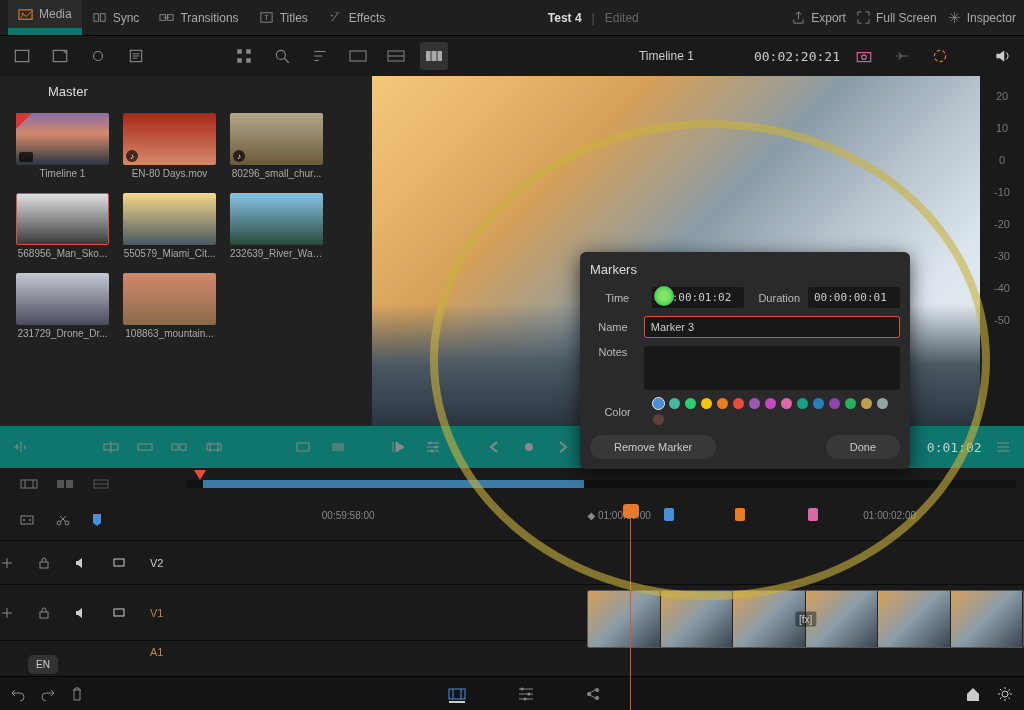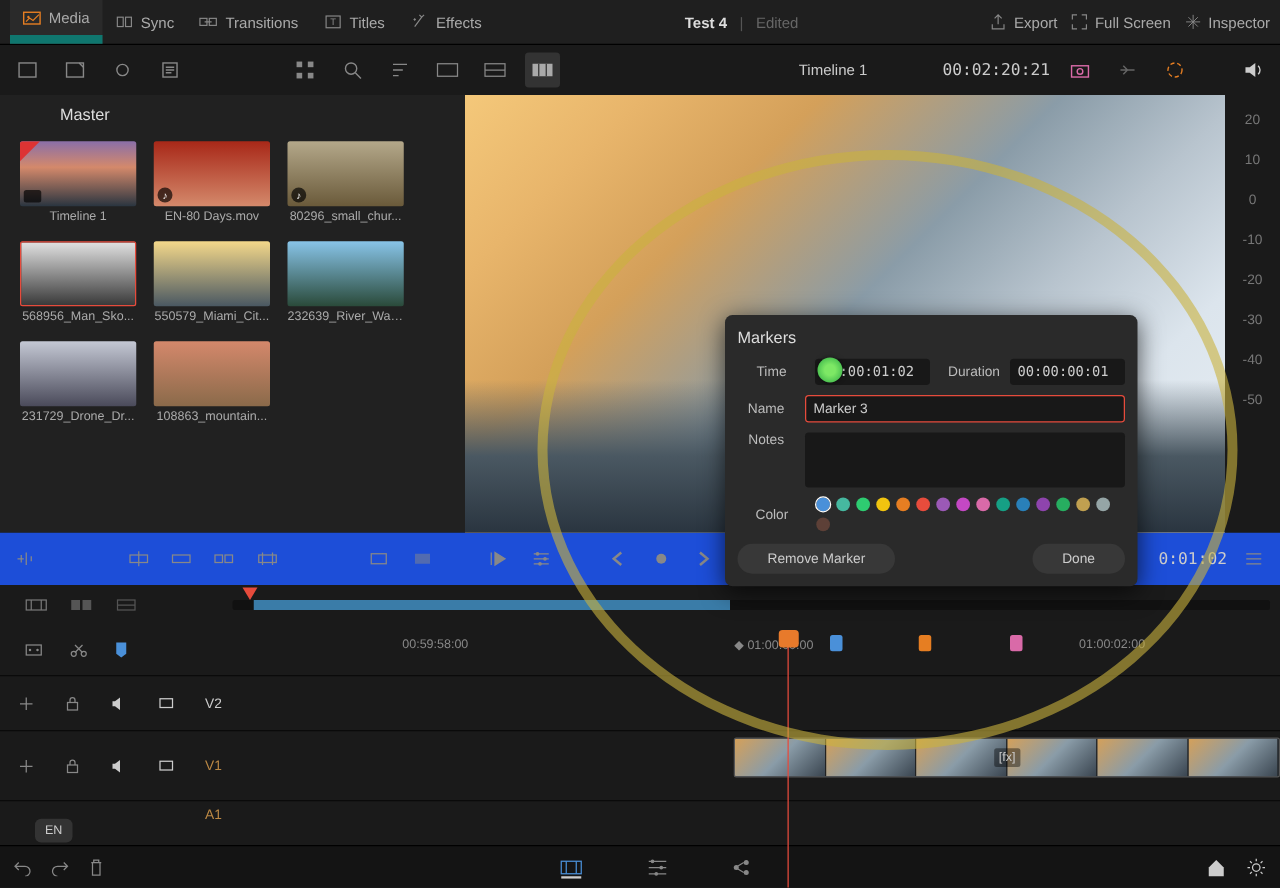--- a/index.html
+++ b/index.html
@@ -43,21 +43,21 @@
 .mp-row label { width:56px; text-align:center; color:#bbb;}
 .mp-row input[type=text], .mp-row textarea { background:#181818; border:none; color:#ccc; padding:4px 6px; border-radius:3px; font-size:11px; width:100%;}
 .mp-row input.name-input { border:1px solid #e64b3c;}
 .mp-row textarea { height:44px; resize:none;}
 .time-field { width: 92px !important; font-family:monospace; }
 .colors { display:flex; gap:5px; flex-wrap:wrap;}
 .color-dot { width:11px; height:11px; border-radius:50%;}
 .mp-buttons { display:flex; justify-content:space-between; margin-top:10px;}
 .mp-buttons button { background:#383838; border:none; color:#ccc; padding:6px 24px; border-radius:14px; font-size:11px;}
 
-.midstrip { display:flex; align-items:center; height:42px; background:#1d4ed8; padding:0 8px; gap:8px;}
+.midstrip { display:flex; align-items:center; height:42px; background:#0f766e; padding:0 8px; gap:8px;}
 .midstrip .spacer{flex:1;}
 .midstrip .icon-btn { width:28px; height:28px; display:flex; align-items:center; justify-content:center; color:#888;}
 .midstrip .tc-right { color:#ccc; font-family:monospace; font-size:13px;}
 
 .scrubber { height:32px; background:#1a1a1a; display:flex; align-items:center; position:relative;}
 .scrubber .tools { width: 178px; display:flex; gap:14px; padding-left:18px;}
 .scrubber .bar { flex:1; height:8px; background:#111; border-radius:2px; position:relative; margin:0 8px;}
 .scrubber .fill1 { position:absolute; left:2%; width:18%; height:100%; background:#3a7ca8;}
 .scrubber .fill2 { position:absolute; left:20%; width:28%; height:100%; background:#3a7ca8;}
 .scrubber .playhead { position:absolute; left:1%; top:-10px; width:0; height:0; border-left:6px solid transparent; border-right:6px solid transparent; border-top:10px solid #e64b3c;}
@@ -65,24 +65,24 @@
 .tl-header { height: 40px; background:#1a1a1a; display:flex; align-items:center;}
 .tl-header .tools { width:178px; display:flex; gap:18px; padding-left:18px;}
 .tl-header .ruler { flex:1; position:relative; height:100%; font-size:10px; color:#888;}
 .ruler .tick { position:absolute; top:10px;}
 .ruler .marker-icon { position:absolute; top:8px; width:10px; height:13px; border-radius:2px;}
 .ruler .ph { position:absolute; top:6px; bottom:-180px; left:53.4%; width:1.5px; background:#e64b3c; z-index:5;}
 .ruler .ph::before{content:'';position:absolute;top:-2px;left:-7px;width:16px;height:14px;background:#e87a2b;border-radius:3px;}
 .tracks { background:#1a1a1a;}
 .track { height:44px; display:flex; align-items:center; border-top:1px solid #0a0a0a;}
 .track.video1 { height:56px;justify-content:center;}
-.track .thead { width:178px; display:flex; align-items:center; gap:24px; padding-left:14px; color:#888;}
+.track .thead { width:178px; display:flex; align-items:center; gap:24px; color:#888;}
 .track .thead .label { font-size:11px; color:#b84;}
 .track .tbody { flex:1; height:100%; position:relative;}
-.clip-segment { position:absolute; height:32px; top:5px; display:flex; background:#2a3540; border:1px solid #555; border-radius:2px; overflow:hidden;}
+.clip-segment { position:absolute; height:58px; top:5px; display:flex; background:#2a3540; border:1px solid #555; border-radius:2px; overflow:hidden;}
 .clip-segment .frame { flex:1; background: linear-gradient(135deg, #d4a05a 0%, #8a9ca8 50%, #3a4550 100%); border-right:1px solid #222;}
 .fx-badge { position:absolute; left:50%; top:50%; transform:translate(-50%,-50%); color:#ccc; font-size:10px; background:#0006; padding:2px 4px; border-radius:2px;}
 
 .bottombar { position:absolute; bottom:0; left:0; right:0; height:34px; background:#141414; display:flex; align-items:center; padding: 0 10px; gap:14px; border-top:1px solid #000;}
 .bottombar .spacer{flex:1;}
 .bottombar .center-icons { display:flex; gap: 46px; align-items:center;}
 .lang-badge { position:absolute; bottom:36px; left:28px; background:#333; padding:4px 8px; border-radius:5px; font-size:10px; color:#ccc; z-index:20;}
 .thumb-sunset { background: linear-gradient(to bottom, #8a6fa8 0%, #d4896b 40%, #2a3540 100%);}
 .thumb-person { background: linear-gradient(to bottom, #a82818 0%, #d4896b 100%);}
 .thumb-church { background: linear-gradient(to bottom, #b4a88a 0%, #6a5a3a 100%);}

